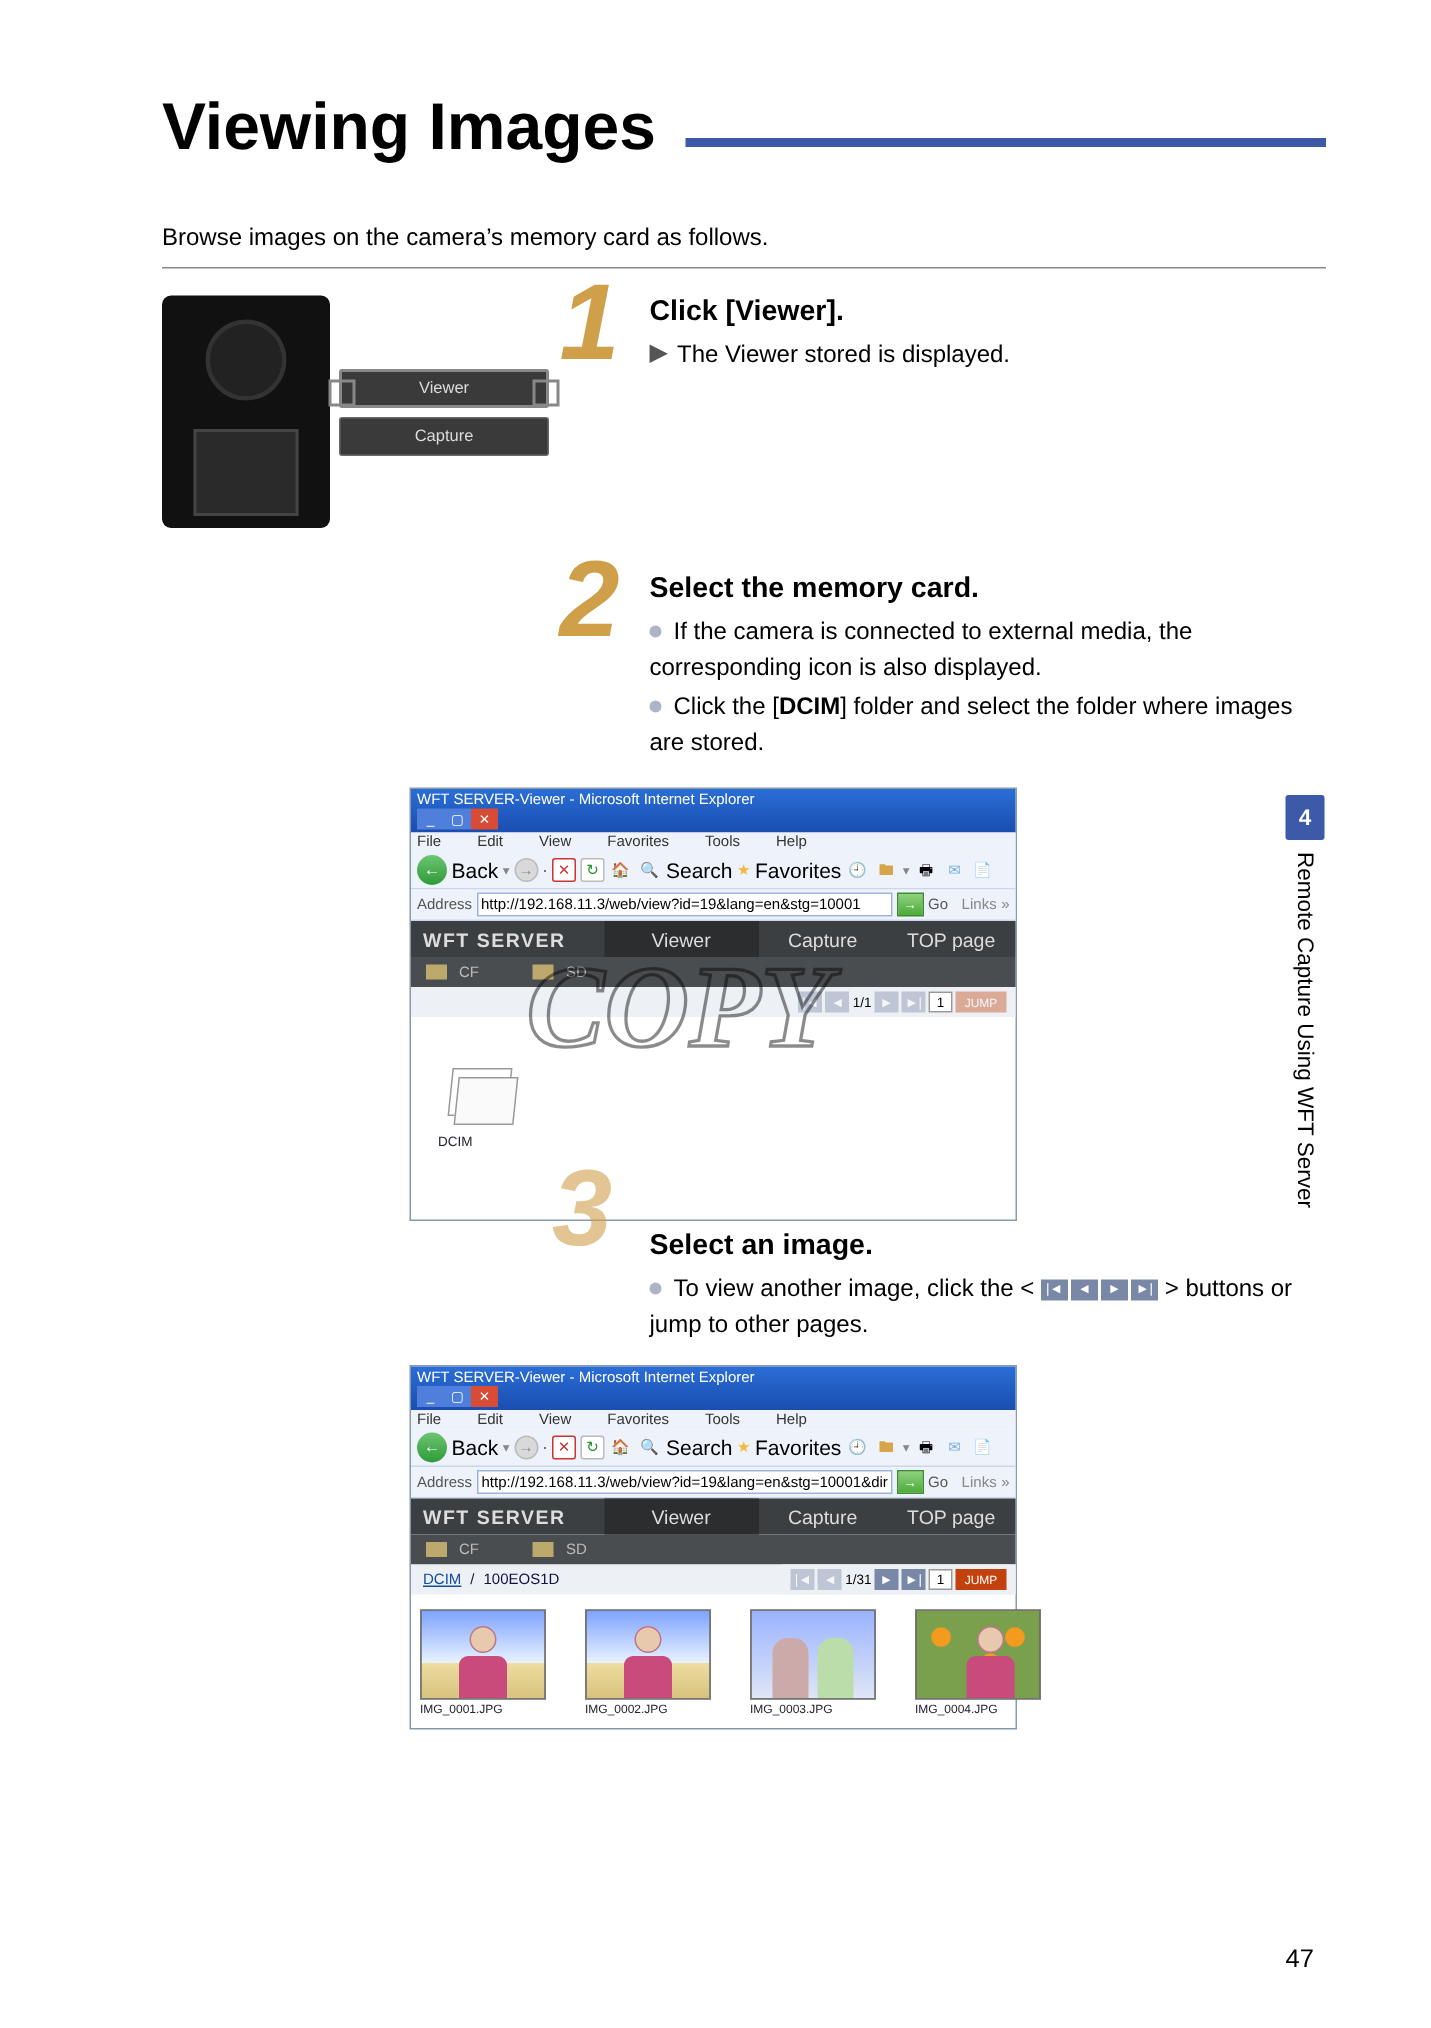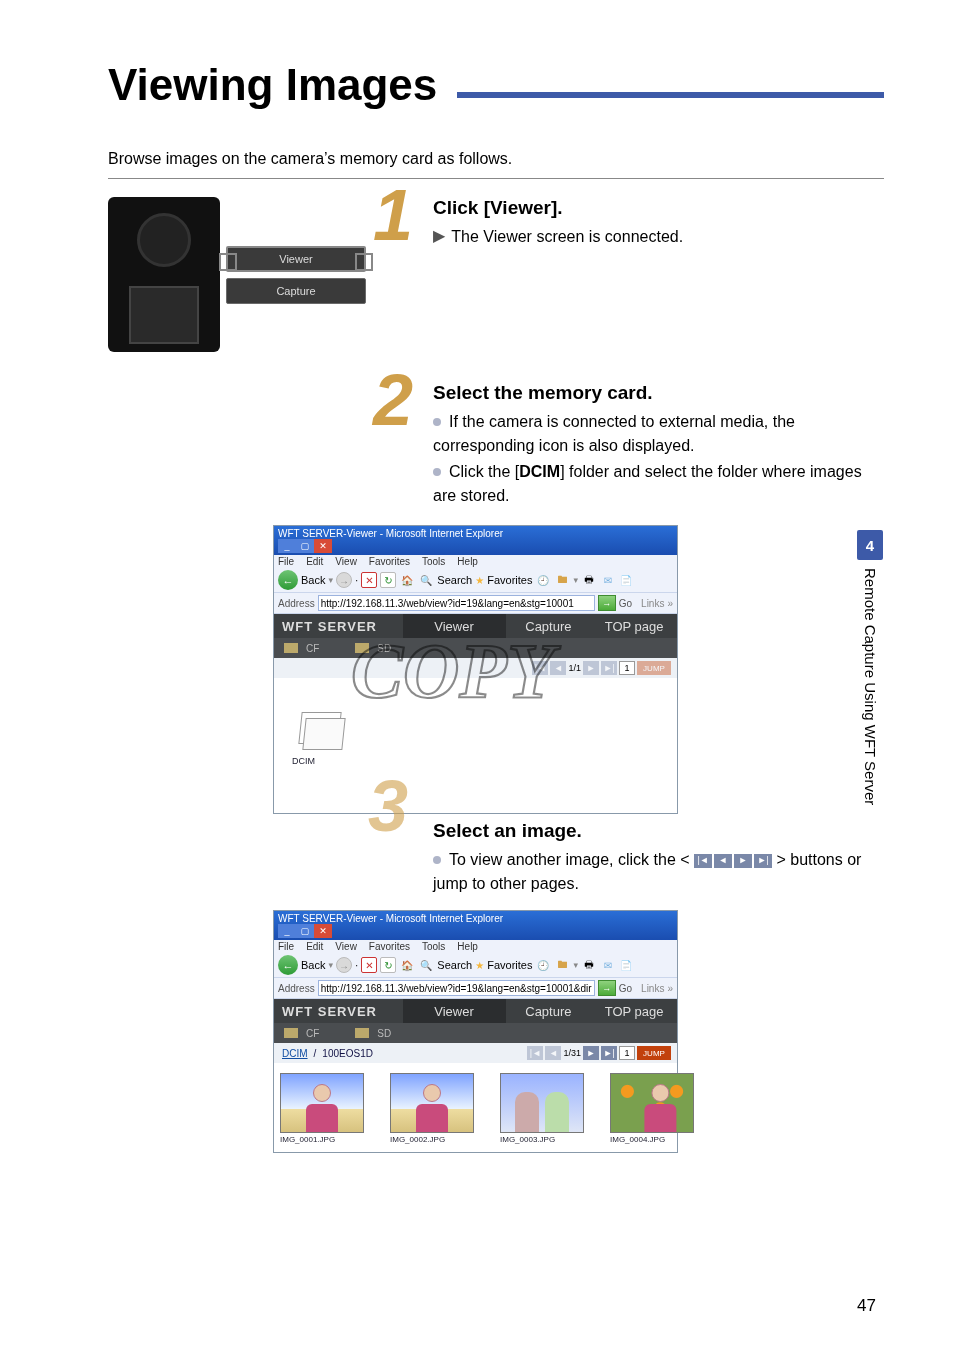--- a/index.html
+++ b/index.html
@@ -65,26 +65,26 @@
     width: 405px; margin-left: 165px; margin-top: 15px; border:1px solid #89a; background:#fff;
     font-size:10px; position:relative;
   }
   .browser .titlebar { background: linear-gradient(#2a6ed6,#1a4db0); color:#fff; padding:2px 4px; display:flex;flex-direction:column; }
   .browser .titlebar .ttl { flex:1; font-size:10px; }
   .winbtns { display:flex; gap:0; }
   .winbtn { width:18px; height:14px; display:flex; align-items:center; justify-content:center; font-size:9px; }
   .winbtn.min { background:#4f7fda; color:#fff; }
   .winbtn.max { background:#4f7fda; color:#fff; }
   .winbtn.close { background:#d84b37; color:#fff; }
-  .menubar { background:#eef2fb; padding:1px 4px; color:#333; display:flex; gap:12px;text-align:center; }
+  .menubar { background:#eef2fb; padding:1px 4px; color:#333; display:flex; gap:24px;text-align:center; }
   .menubar span { font-size:10px; }
   .toolbar { background:#eef2fb; padding:2px 4px; display:flex; align-items:center; gap:3px; border-bottom:1px solid #cbd6ec; }
   .back { width:20px; height:20px; border-radius:50%; background:linear-gradient(#6ec474,#2e9b36); color:#fff; display:flex; align-items:center; justify-content:center; font-size:11px; }
   .tb-icon { width:16px; height:16px; border:1px solid #bbb; background:#fff; display:flex; align-items:center; justify-content:center; font-size:10px; border-radius:2px; }
-  .tb-text { font-size:11px;text-align:right; }
+  .tb-text { font-size:14px;text-align:right; }
   .star { color:#f6b73c; }
   .addr { display:flex; align-items:center; gap:3px; padding:2px 4px; background:#eef2fb; border-bottom:1px solid #cbd6ec; }
   .addr input { flex:1; font-size:10px; height:16px; border:1px solid #9cb3de; padding:0 2px; background:#fff; }
   .go { width:18px; height:16px; background:linear-gradient(#8fd27e,#4cab3a); color:#fff; display:flex; align-items:center; justify-content:center; border:1px solid #3f8c31; font-size:9px; }
   .wft-head { background:#3c3f41; color:#ddd; display:grid; grid-template-columns: 1.5fr 1.2fr 1fr 1fr; height:24px; font-size:13px; }
   .wft-head .cell { display:flex; align-items:center; justify-content:center; }
   .wft-head .brand { justify-content:flex-start; padding-left:8px; font-weight:bold; letter-spacing:1px; }
   .wft-head .sel { background:#2b2d2f; }
   .tabs { background:#4a4d50; color:#bbb; display:flex; height:20px; font-size:10px; }
   .crumb { padding:3px 8px; display:flex; align-items:center; gap:6px; font-size:10px; color:#114; }
@@ -151,21 +151,21 @@
         <div class="menu-grp">
           <div class="menu-btn highlight">Viewer</div>
           <div class="menu-btn">Capture</div>
         </div>
       </div>
     </div>
     <div class="big-num num1">1</div>
     <div class="right-col">
       <div class="step-title">Click [Viewer].</div>
       <div class="body-line">
-        <span class="tri">▶</span><span>The Viewer screen is connected.</span>
+        <span class="tri">▶</span><span>The Viewer stored is displayed.</span>
       </div>
     </div>
   </div>
 
   <div class="step-row" style="margin-top:30px; position:relative;">
     <div class="left-col"></div>
     <div class="big-num num2">2</div>
     <div class="right-col">
       <div class="step-title">Select the memory card.</div>
       <div class="body-line">

